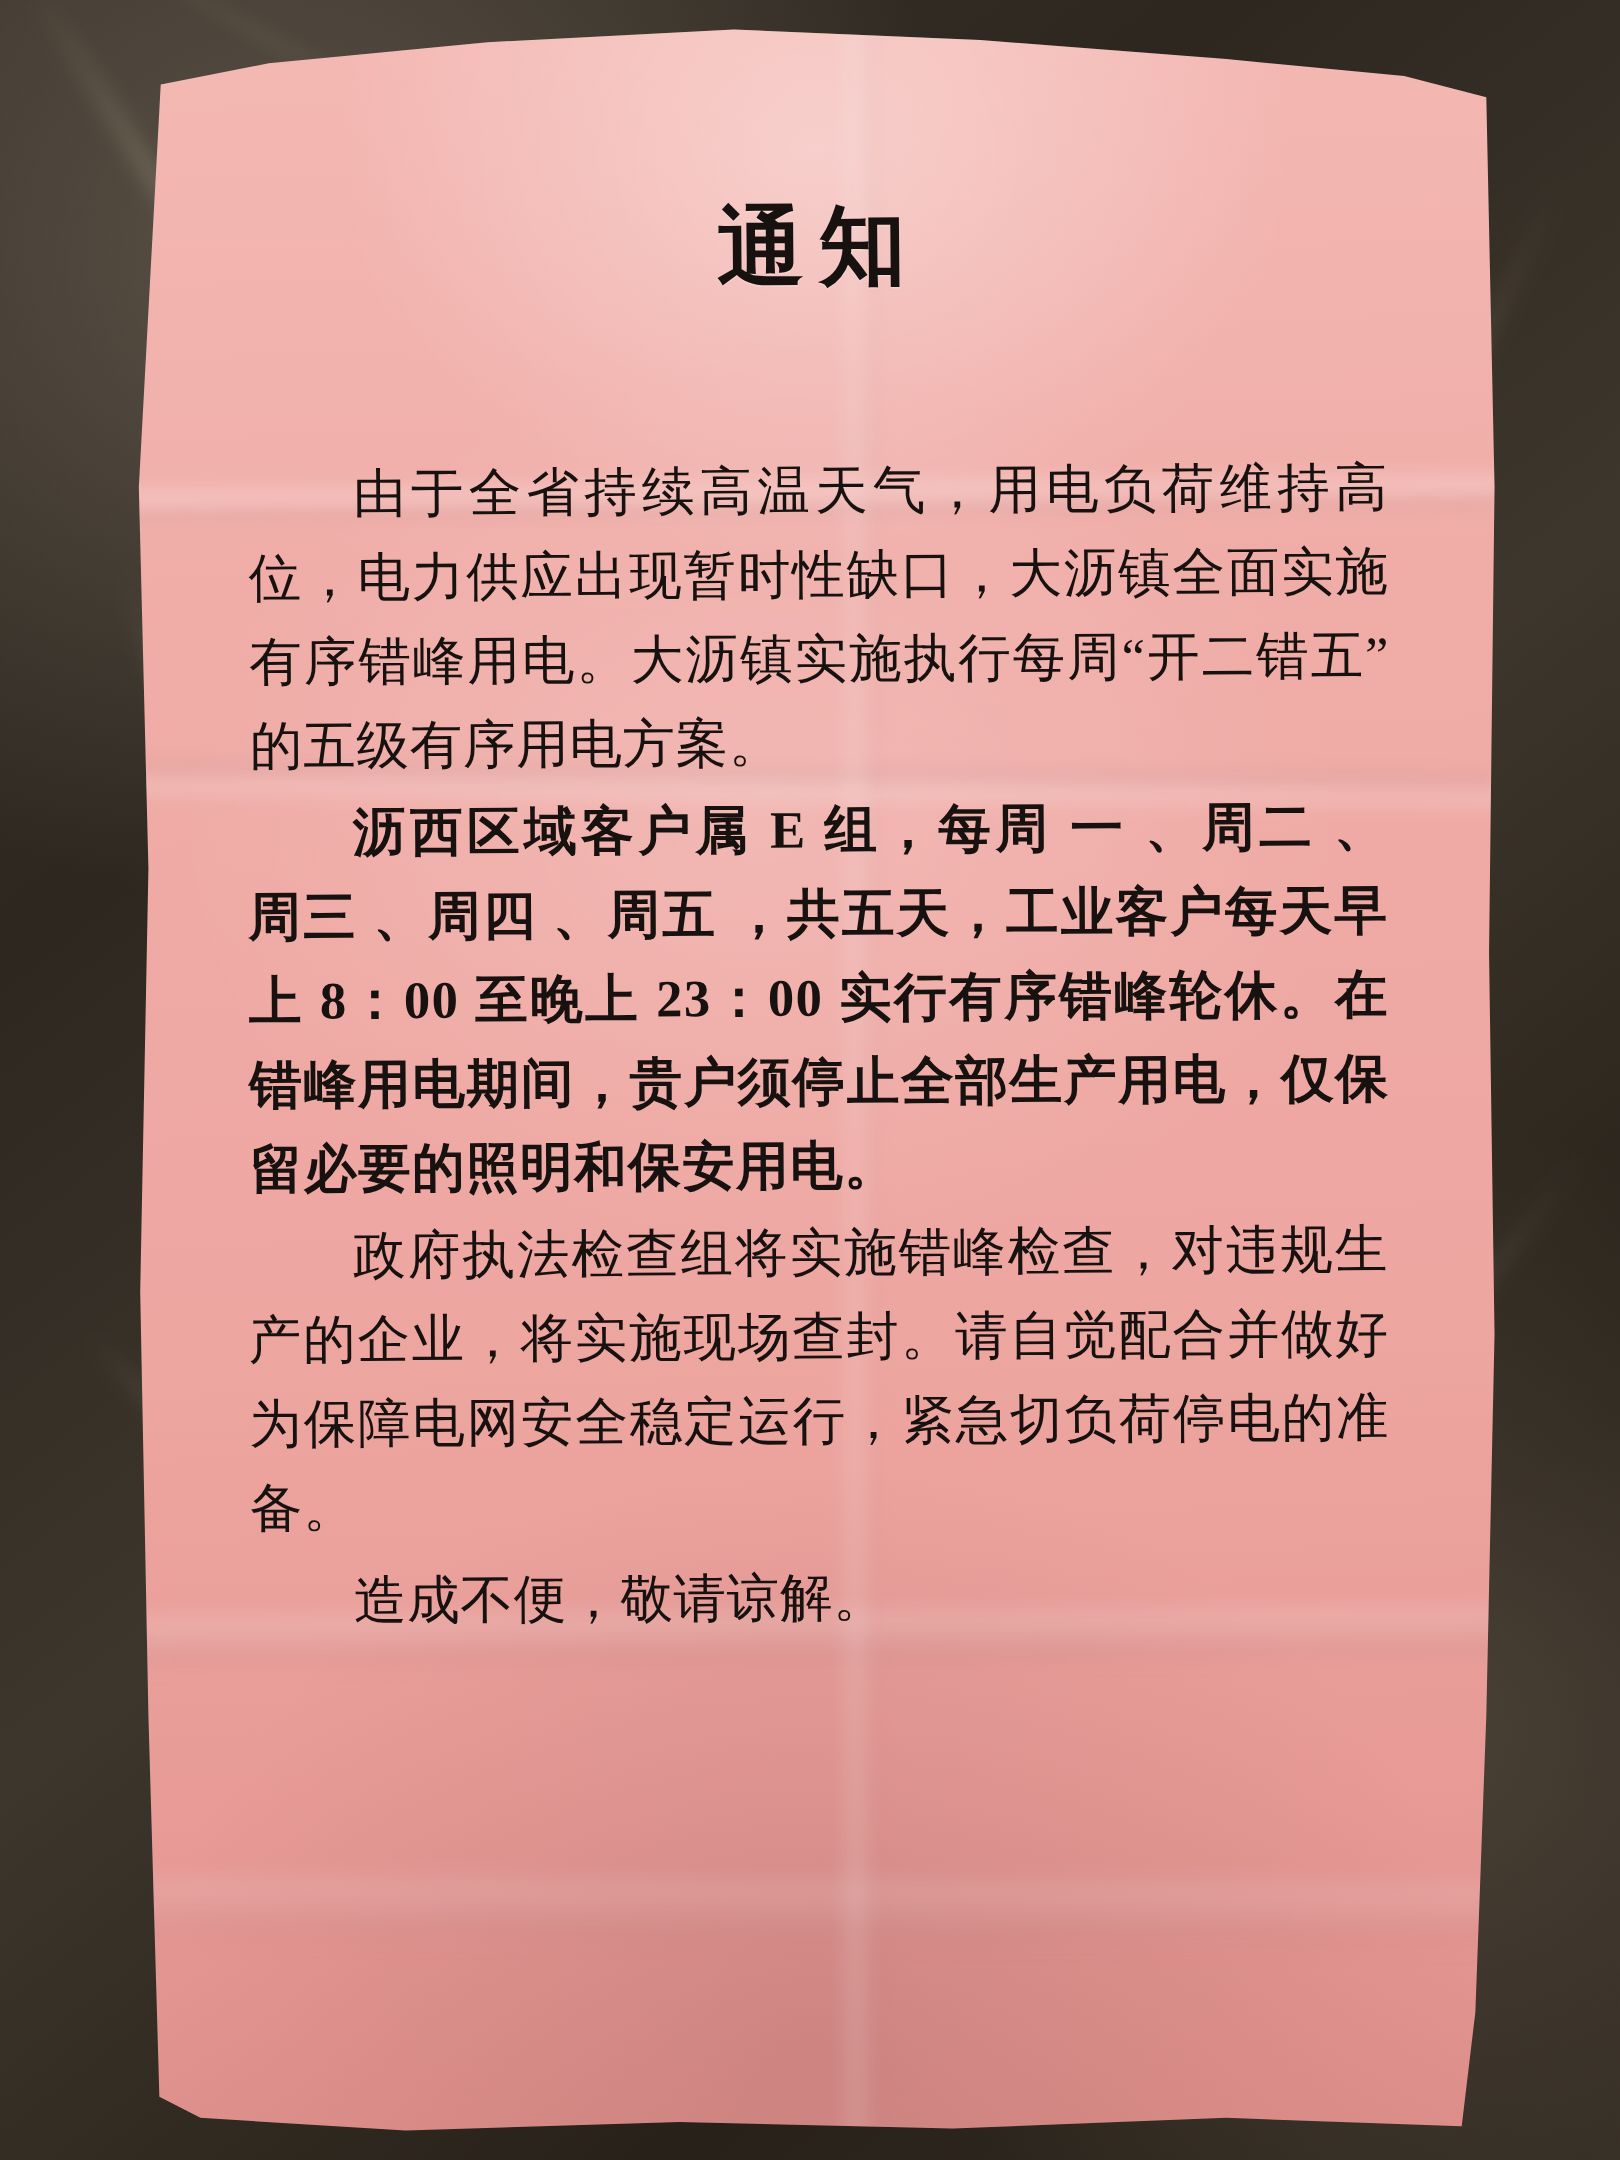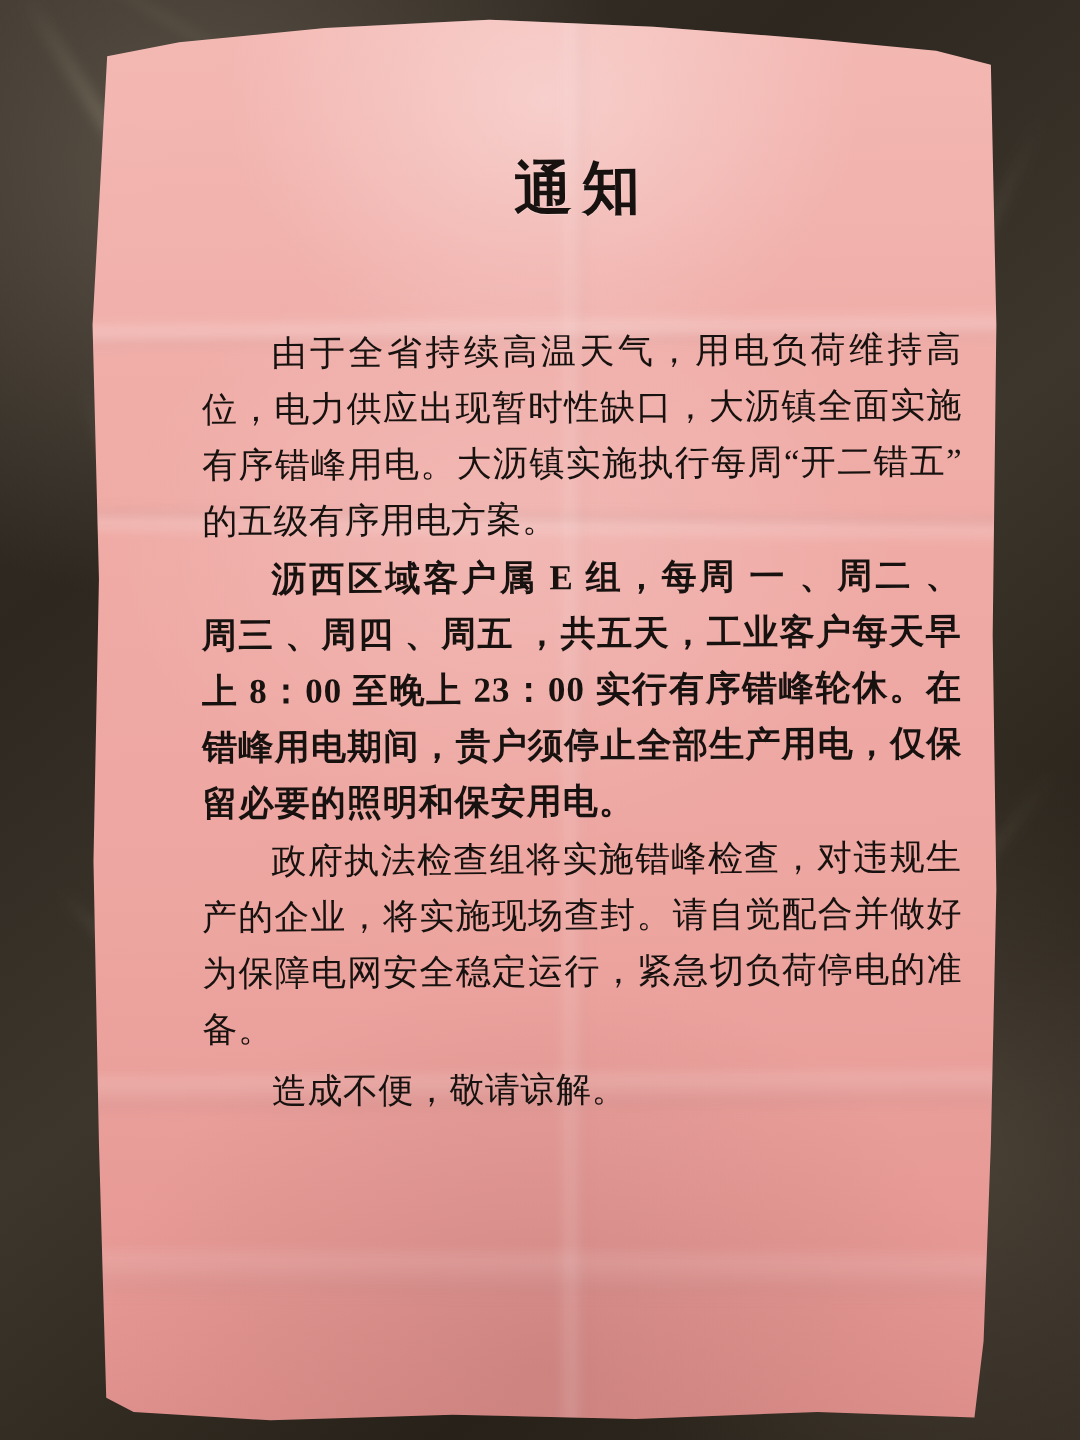--- a/index.html
+++ b/index.html
@@ -75,24 +75,23 @@
   .crease.v {
     top: 0; bottom: 0; left: 470px; right: auto; width: 26px;
     background: linear-gradient(90deg, rgba(255,255,255,0) 0%, rgba(255,255,255,.16) 50%, rgba(160,95,95,.08) 100%);
     filter: blur(6px);
   }
 
   
   .doc {
     position: absolute;
     left: 78px;
-    top: 136px;
+    top: 112px;
     width: 760px;
     color: #17120f;
-    margin-left: 36px;
   }
   .doc-title {
     text-align: center;
     font-size: 58px;
     font-weight: 700;
     letter-spacing: 10px;
     margin: 0 0 96px 0;
     transform: rotate(-0.5deg);
     text-shadow: 0 1px 0 rgba(255,255,255,.25);
   }

